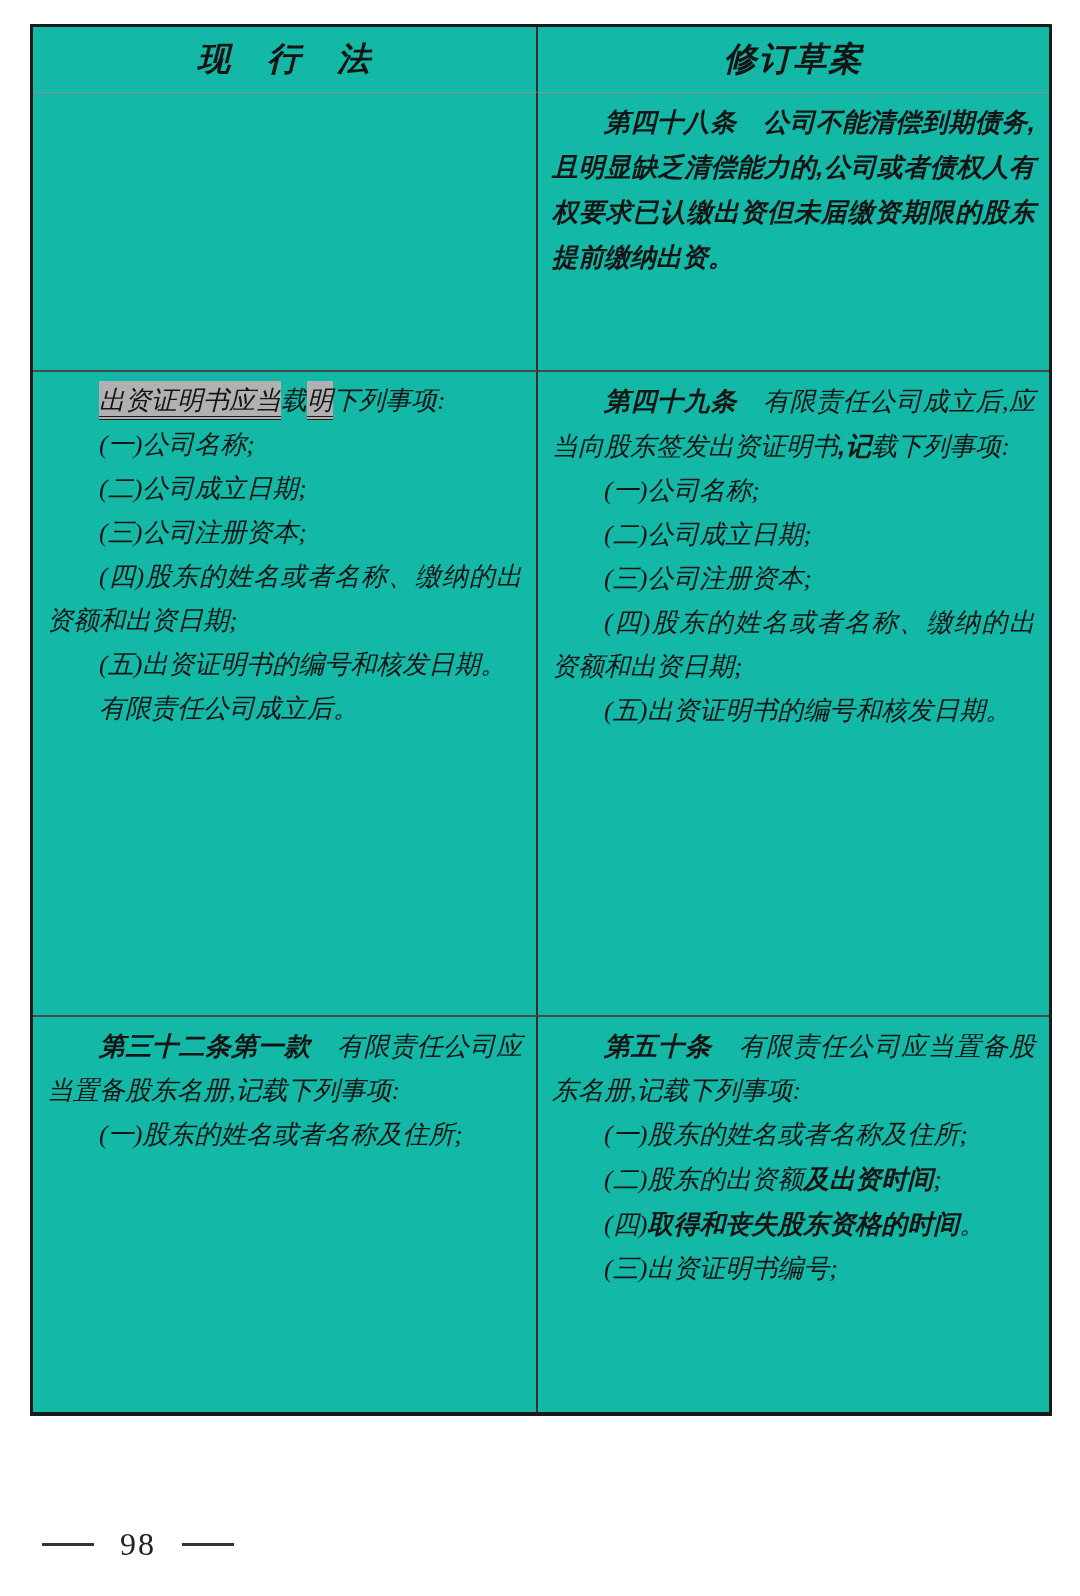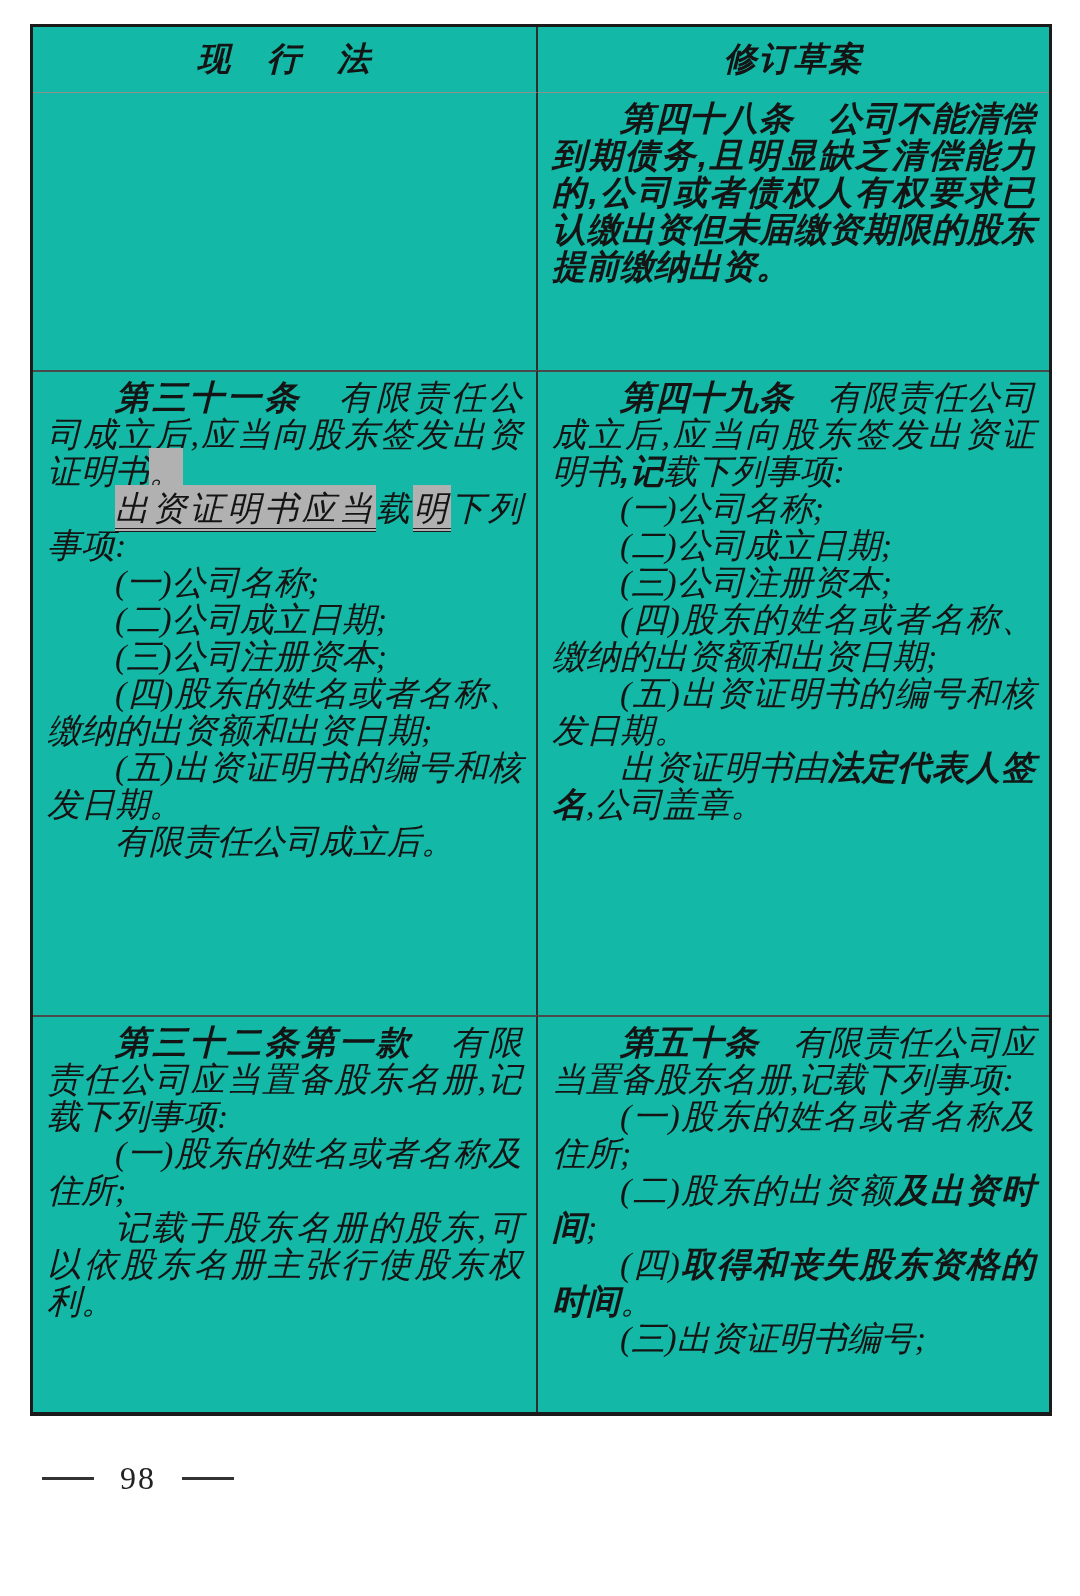--- a/index.html
+++ b/index.html
@@ -43,43 +43,43 @@
 
   .col-left { border-right: 2px solid #2e2e2e; }
 
   .cell {
     padding: 7px 14px 0 14px;
     overflow: hidden;
   }
   .cell.rt { border-top: 2px solid #4a4a4a; }
 
   .para {
-    font-size: 34px;
-    line-height: 37px;
+    font-size: 26px;
+    line-height: 44px;
     text-indent: 2em;
     text-align: justify;
     text-justify: inter-character;
     word-break: break-all;
   }
 
   .bold {
     font-family: "Liberation Sans", "DejaVu Sans", sans-serif;
     font-weight: bold;
   }
 
   .del {
     background: var(--hl, #b1b1b1);
     border-bottom: 4px double #1b1b1b;
     padding: 5px 0 1px 0;
   }
 
   .footer {
     position: absolute;
     left: 42px;
-    top: 1460px;
+    top: 1526px;
     display: flex;
     align-items: center;
     gap: 26px;
   }
   .footer-dash { width: 52px; height: 3px; background: #333333; }
   .footer-num {
     font-size: 32px;
     letter-spacing: 2px;
     color: #222222;
     font-family: "Liberation Serif", "DejaVu Serif", serif;
@@ -92,42 +92,39 @@
 
   <div class="comparison-table">
     <div class="th col-left">现　行　法</div>
     <div class="th">修订草案</div>
 
   <div class="cell col-left"></div>
       <div class="cell">
         <p class="para"><span class="bold">第四十八条　公司不能清偿到期债务,且明显缺乏清偿能力的,公司或者债权人有权要求已认缴出资但未届缴资期限的股东提前缴纳出资。</span></p>
       </div>
       <div class="cell col-left rt">
-        <p class="para"><span class="bold">第三十一条</span><span>　有限责任公司成立后,应当向股东签发出资证明书</span><span class="del">。</span></p>
         <p class="para"><span class="del">出资证明书应当</span><span>载</span><span class="del">明</span><span>下列事项:</span></p>
         <p class="para"><span>(一)公司名称;</span></p>
         <p class="para"><span>(二)公司成立日期;</span></p>
         <p class="para"><span>(三)公司注册资本;</span></p>
         <p class="para"><span>(四)股东的姓名或者名称、缴纳的出资额和出资日期;</span></p>
         <p class="para"><span>(五)出资证明书的编号和核发日期。</span></p>
         <p class="para"><span>有限责任公司成立后。</span></p>
       </div>
       <div class="cell rt">
         <p class="para"><span class="bold">第四十九条</span><span>　有限责任公司成立后,应当向股东签发出资证明书</span><span class="bold">,记</span><span>载下列事项:</span></p>
         <p class="para"><span>(一)公司名称;</span></p>
         <p class="para"><span>(二)公司成立日期;</span></p>
         <p class="para"><span>(三)公司注册资本;</span></p>
         <p class="para"><span>(四)股东的姓名或者名称、缴纳的出资额和出资日期;</span></p>
         <p class="para"><span>(五)出资证明书的编号和核发日期。</span></p>
-        <p class="para"><span>出资证明书由</span><span class="bold">法定代表人签名</span><span>,公司盖章。</span></p>
       </div>
       <div class="cell col-left rt">
         <p class="para"><span class="bold">第三十二条第一款</span><span>　有限责任公司应当置备股东名册,记载下列事项:</span></p>
         <p class="para"><span>(一)股东的姓名或者名称及住所;</span></p>
-        <p class="para"><span>记载于股东名册的股东,可以依股东名册主张行使股东权利。</span></p>
       </div>
       <div class="cell rt">
         <p class="para"><span class="bold">第五十条</span><span>　有限责任公司应当置备股东名册,记载下列事项:</span></p>
         <p class="para"><span>(一)股东的姓名或者名称及住所;</span></p>
         <p class="para"><span>(二)股东的出资额</span><span class="bold">及出资时间</span><span>;</span></p>
         <p class="para"><span>(四)</span><span class="bold">取得和丧失股东资格的时间</span><span>。</span></p>
         <p class="para"><span>(三)出资证明书编号;</span></p>
       </div>
     </div>
 

